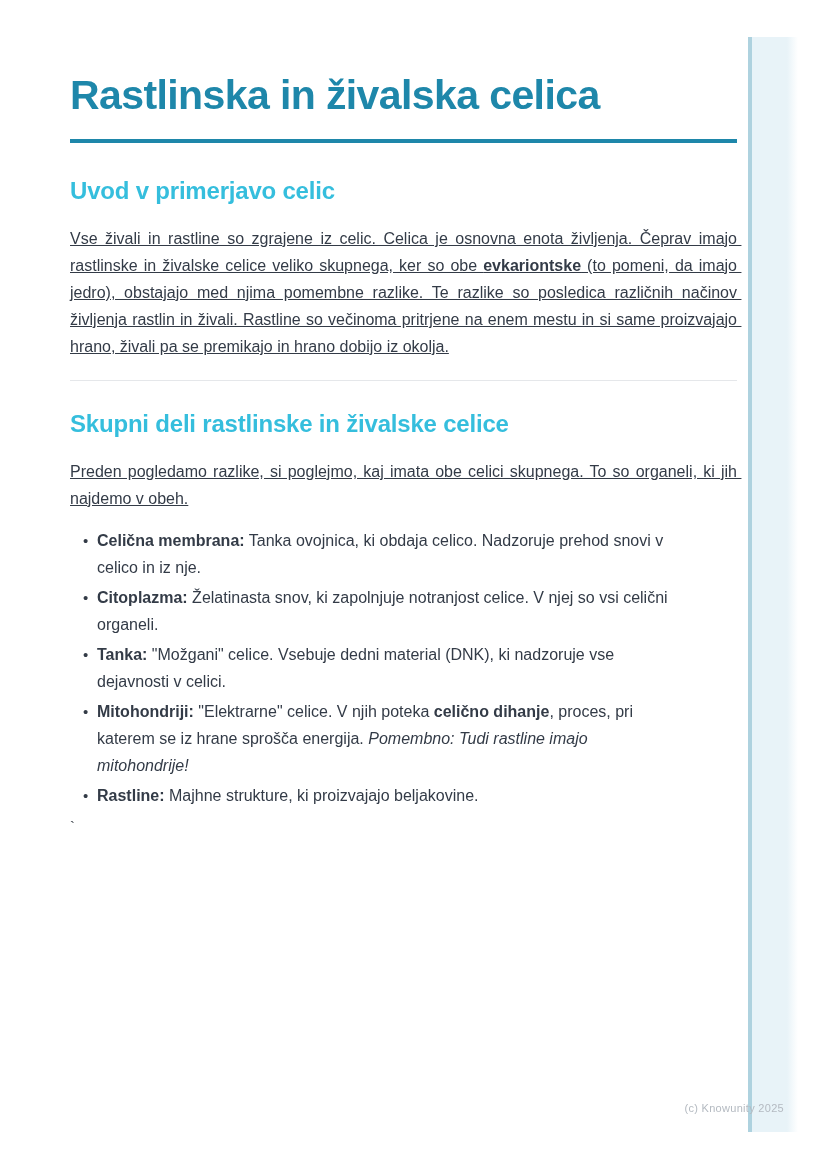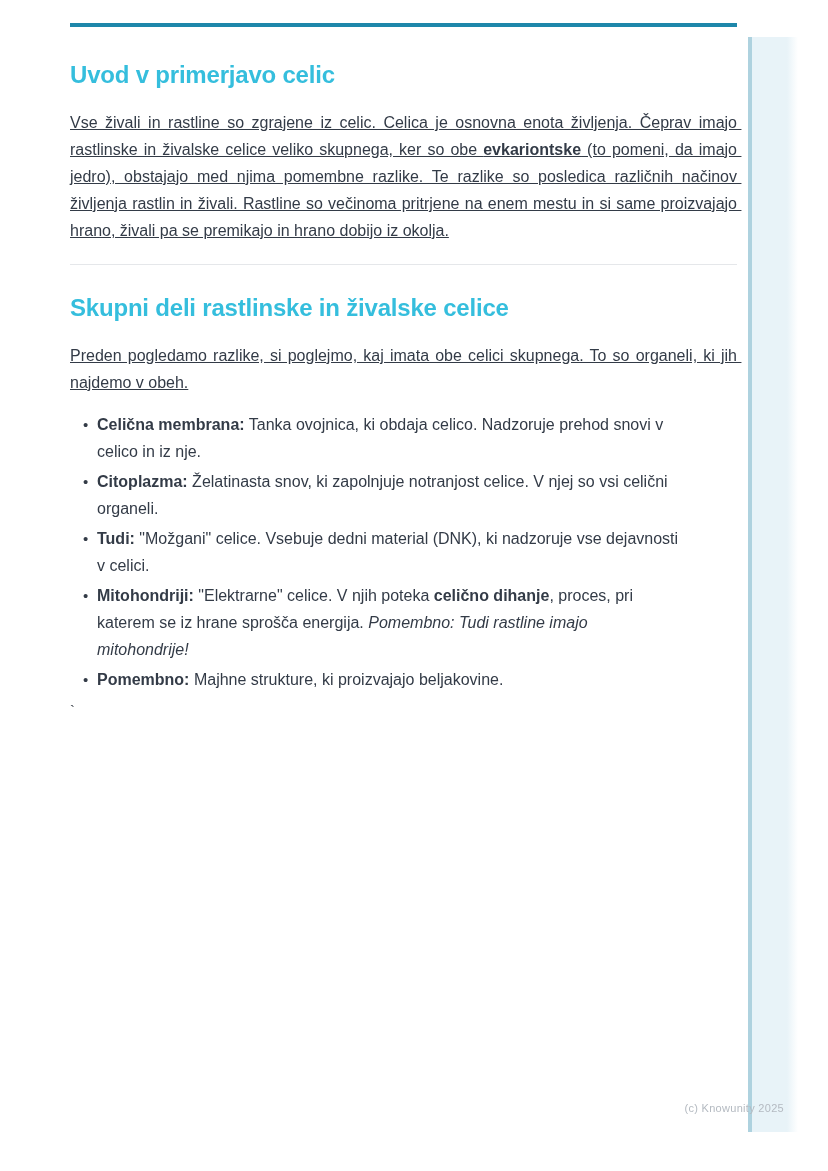--- a/index.html
+++ b/index.html
@@ -70,38 +70,39 @@
 </style>
 </head>
 <body>
 
 <div class="page">
 
   <div class="strip"></div>
 
   <div class="content">
 
+    <h1 class="title">Rastlinska in živalska celica</h1>
     <div class="rule"></div>
 
     <section>
       <h2 class="sec first">Uvod v primerjavo celic</h2>
       <p class="body"><span class="seg">Vse živali in rastline so zgrajene iz celic. Celica je osnovna enota življenja. Čeprav imajo rastlinske in živalske celice veliko skupnega, ker so obe </span><span class="seg b">evkariontske</span><span class="seg"> (to pomeni, da imajo jedro), obstajajo med njima pomembne razlike. Te razlike so posledica različnih načinov življenja rastlin in živali. Rastline so večinoma pritrjene na enem mestu in si same proizvajajo hrano, živali pa se premikajo in hrano dobijo iz okolja.</span></p>
     </section>
 
     <hr class="divider">
 
     <section>
       <h2 class="sec second">Skupni deli rastlinske in živalske celice</h2>
       <p class="body"><span class="seg">Preden pogledamo razlike, si poglejmo, kaj imata obe celici skupnega. To so organeli, ki jih najdemo v obeh.</span></p>
       <ul class="bullets">
           <li><span class="seg b">Celična membrana:</span><span class="seg"> Tanka ovojnica, ki obdaja celico. Nadzoruje prehod snovi v celico in iz nje.</span></li>
           <li><span class="seg b">Citoplazma:</span><span class="seg"> Želatinasta snov, ki zapolnjuje notranjost celice. V njej so vsi celični organeli.</span></li>
-          <li><span class="seg b">Tudi:</span><span class="seg"> "Možgani" celice. Vsebuje dedni material (DNK), ki nadzoruje vse dejavnosti v celici.</span></li>
+          <li><span class="seg b">Tanka:</span><span class="seg"> "Možgani" celice. Vsebuje dedni material (DNK), ki nadzoruje vse dejavnosti v celici.</span></li>
           <li><span class="seg b">Mitohondriji:</span><span class="seg"> "Elektrarne" celice. V njih poteka </span><span class="seg b">celično dihanje</span><span class="seg">, proces, pri katerem se iz hrane sprošča energija. </span><span class="seg i">Pomembno: Tudi rastline imajo mitohondrije!</span></li>
-          <li><span class="seg b">Pomembno:</span><span class="seg"> Majhne strukture, ki proizvajajo beljakovine.</span></li>
+          <li><span class="seg b">Rastline:</span><span class="seg"> Majhne strukture, ki proizvajajo beljakovine.</span></li>
         </ul>
       <div class="stray">`</div>
     </section>
 
   </div>
 
   <div class="footer">(c) Knowunity 2025</div>
 
 </div>
 

